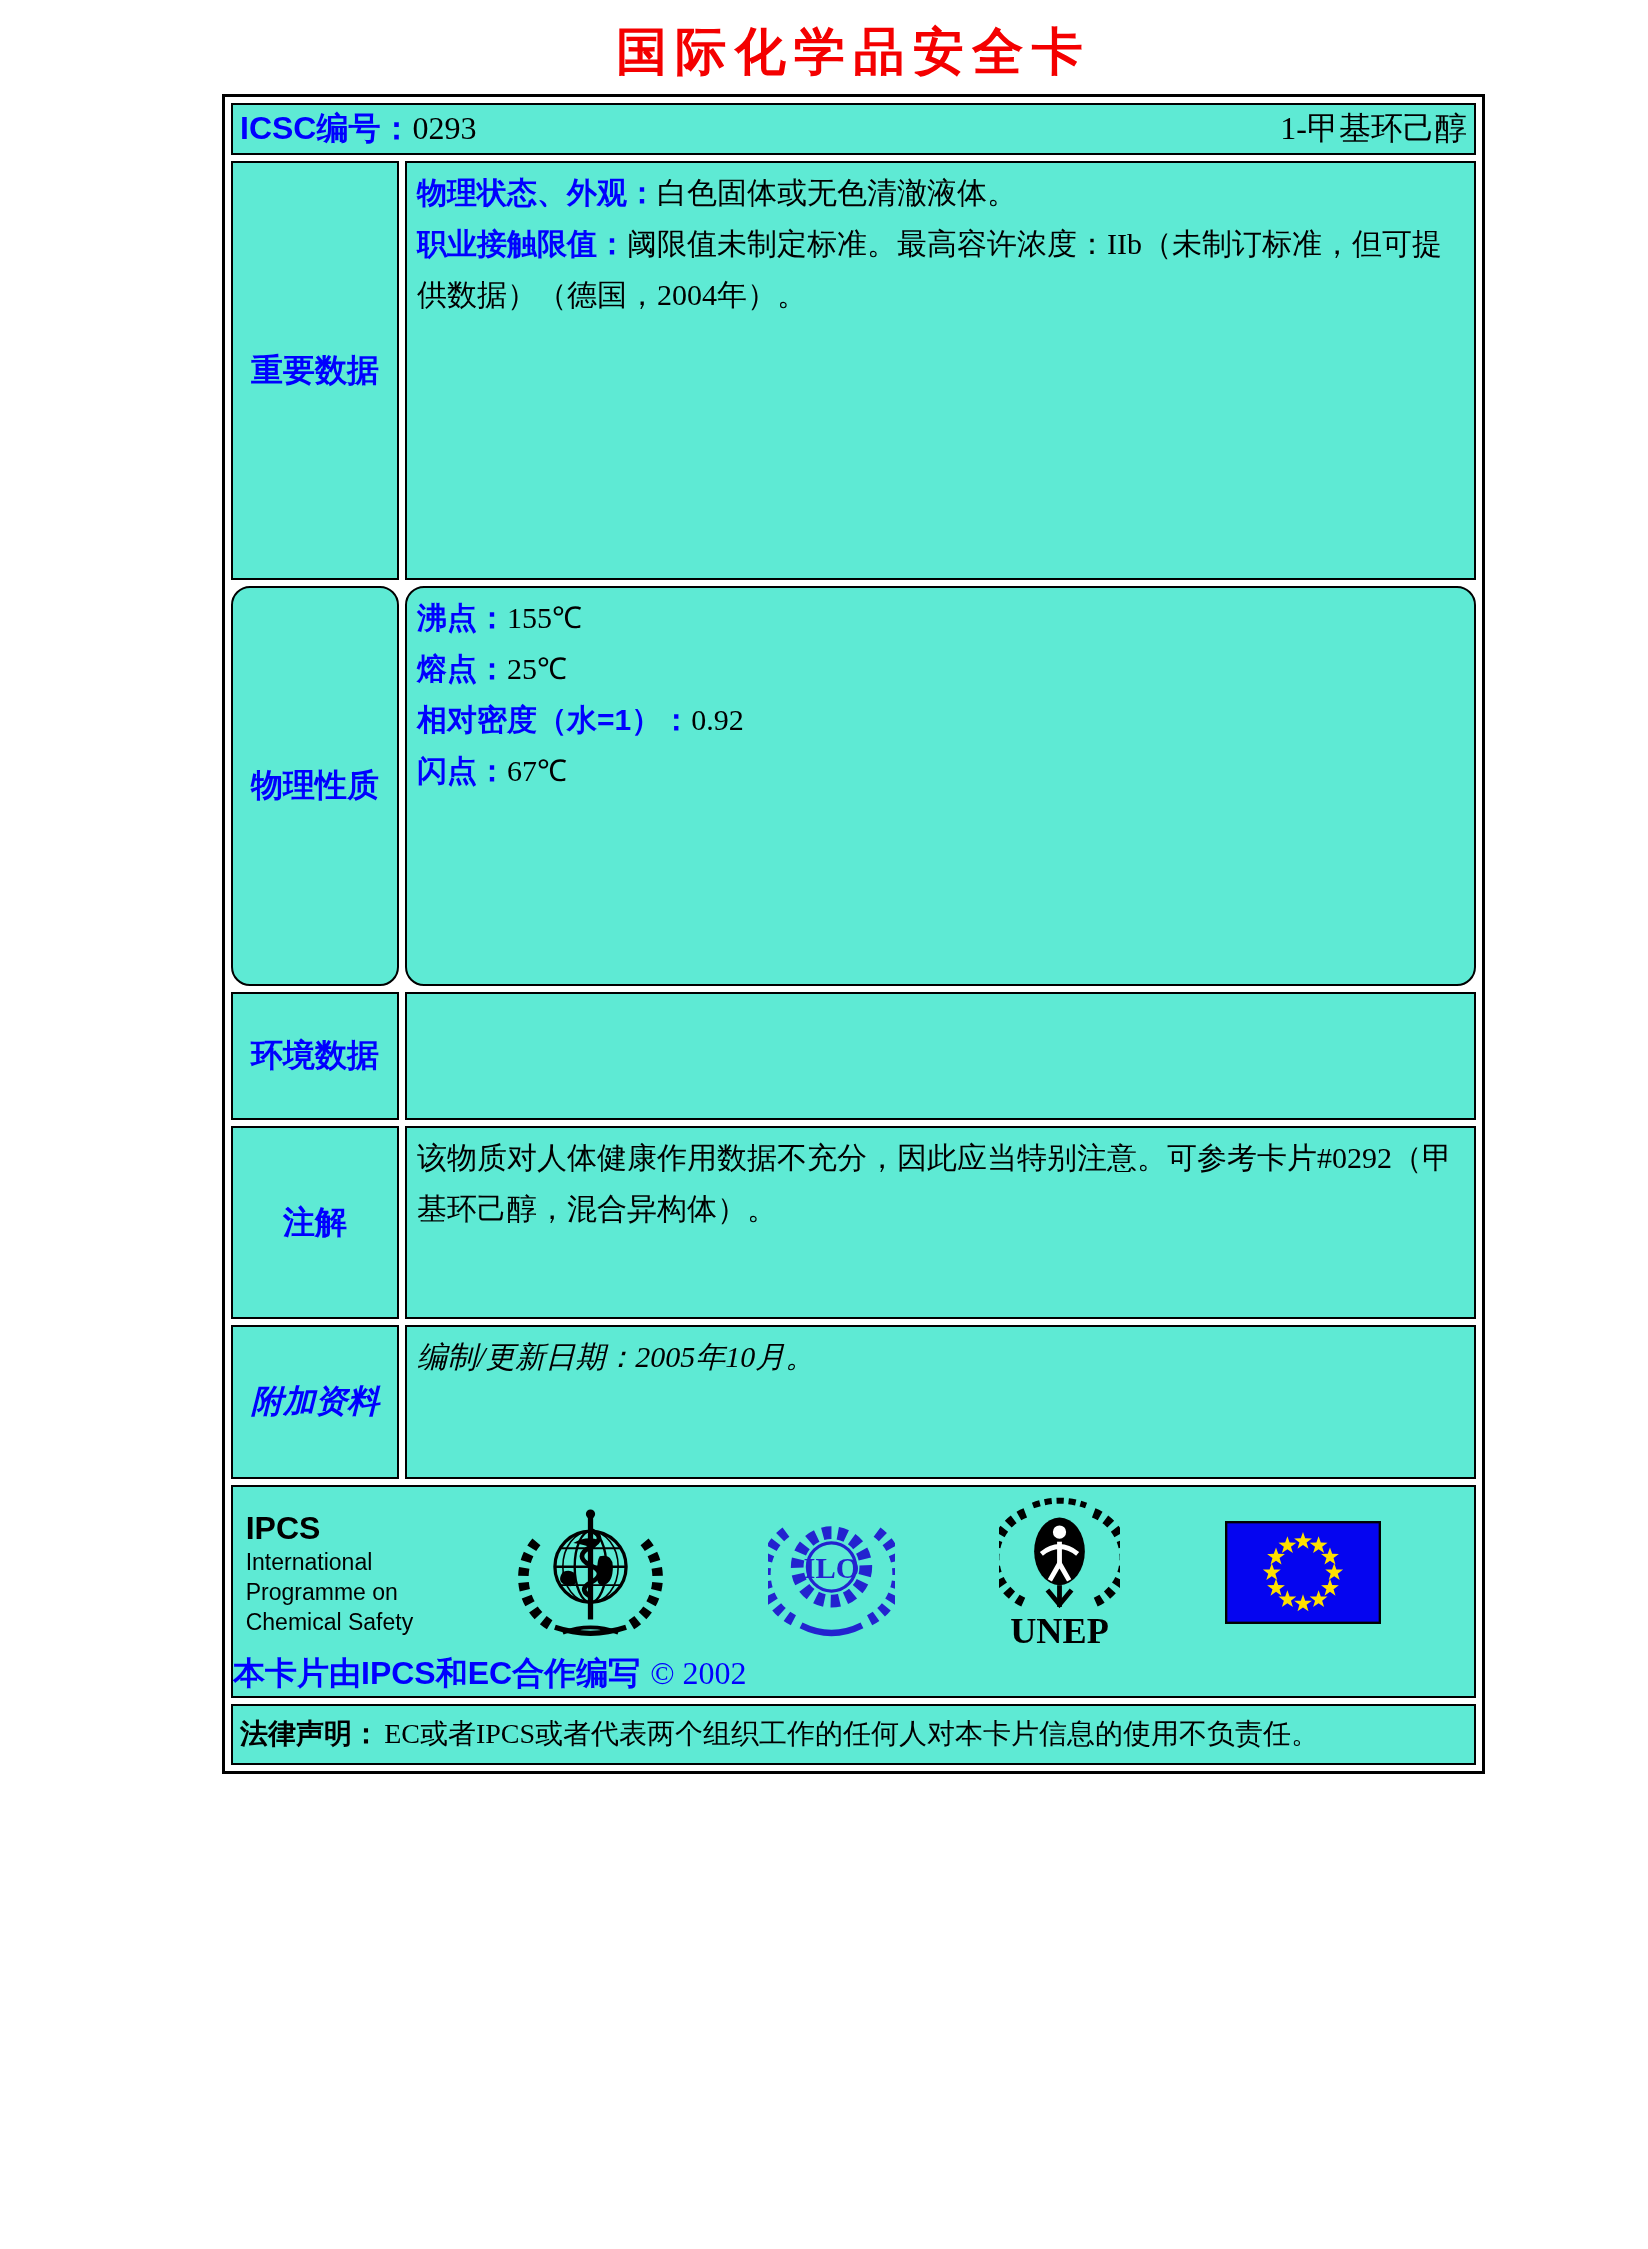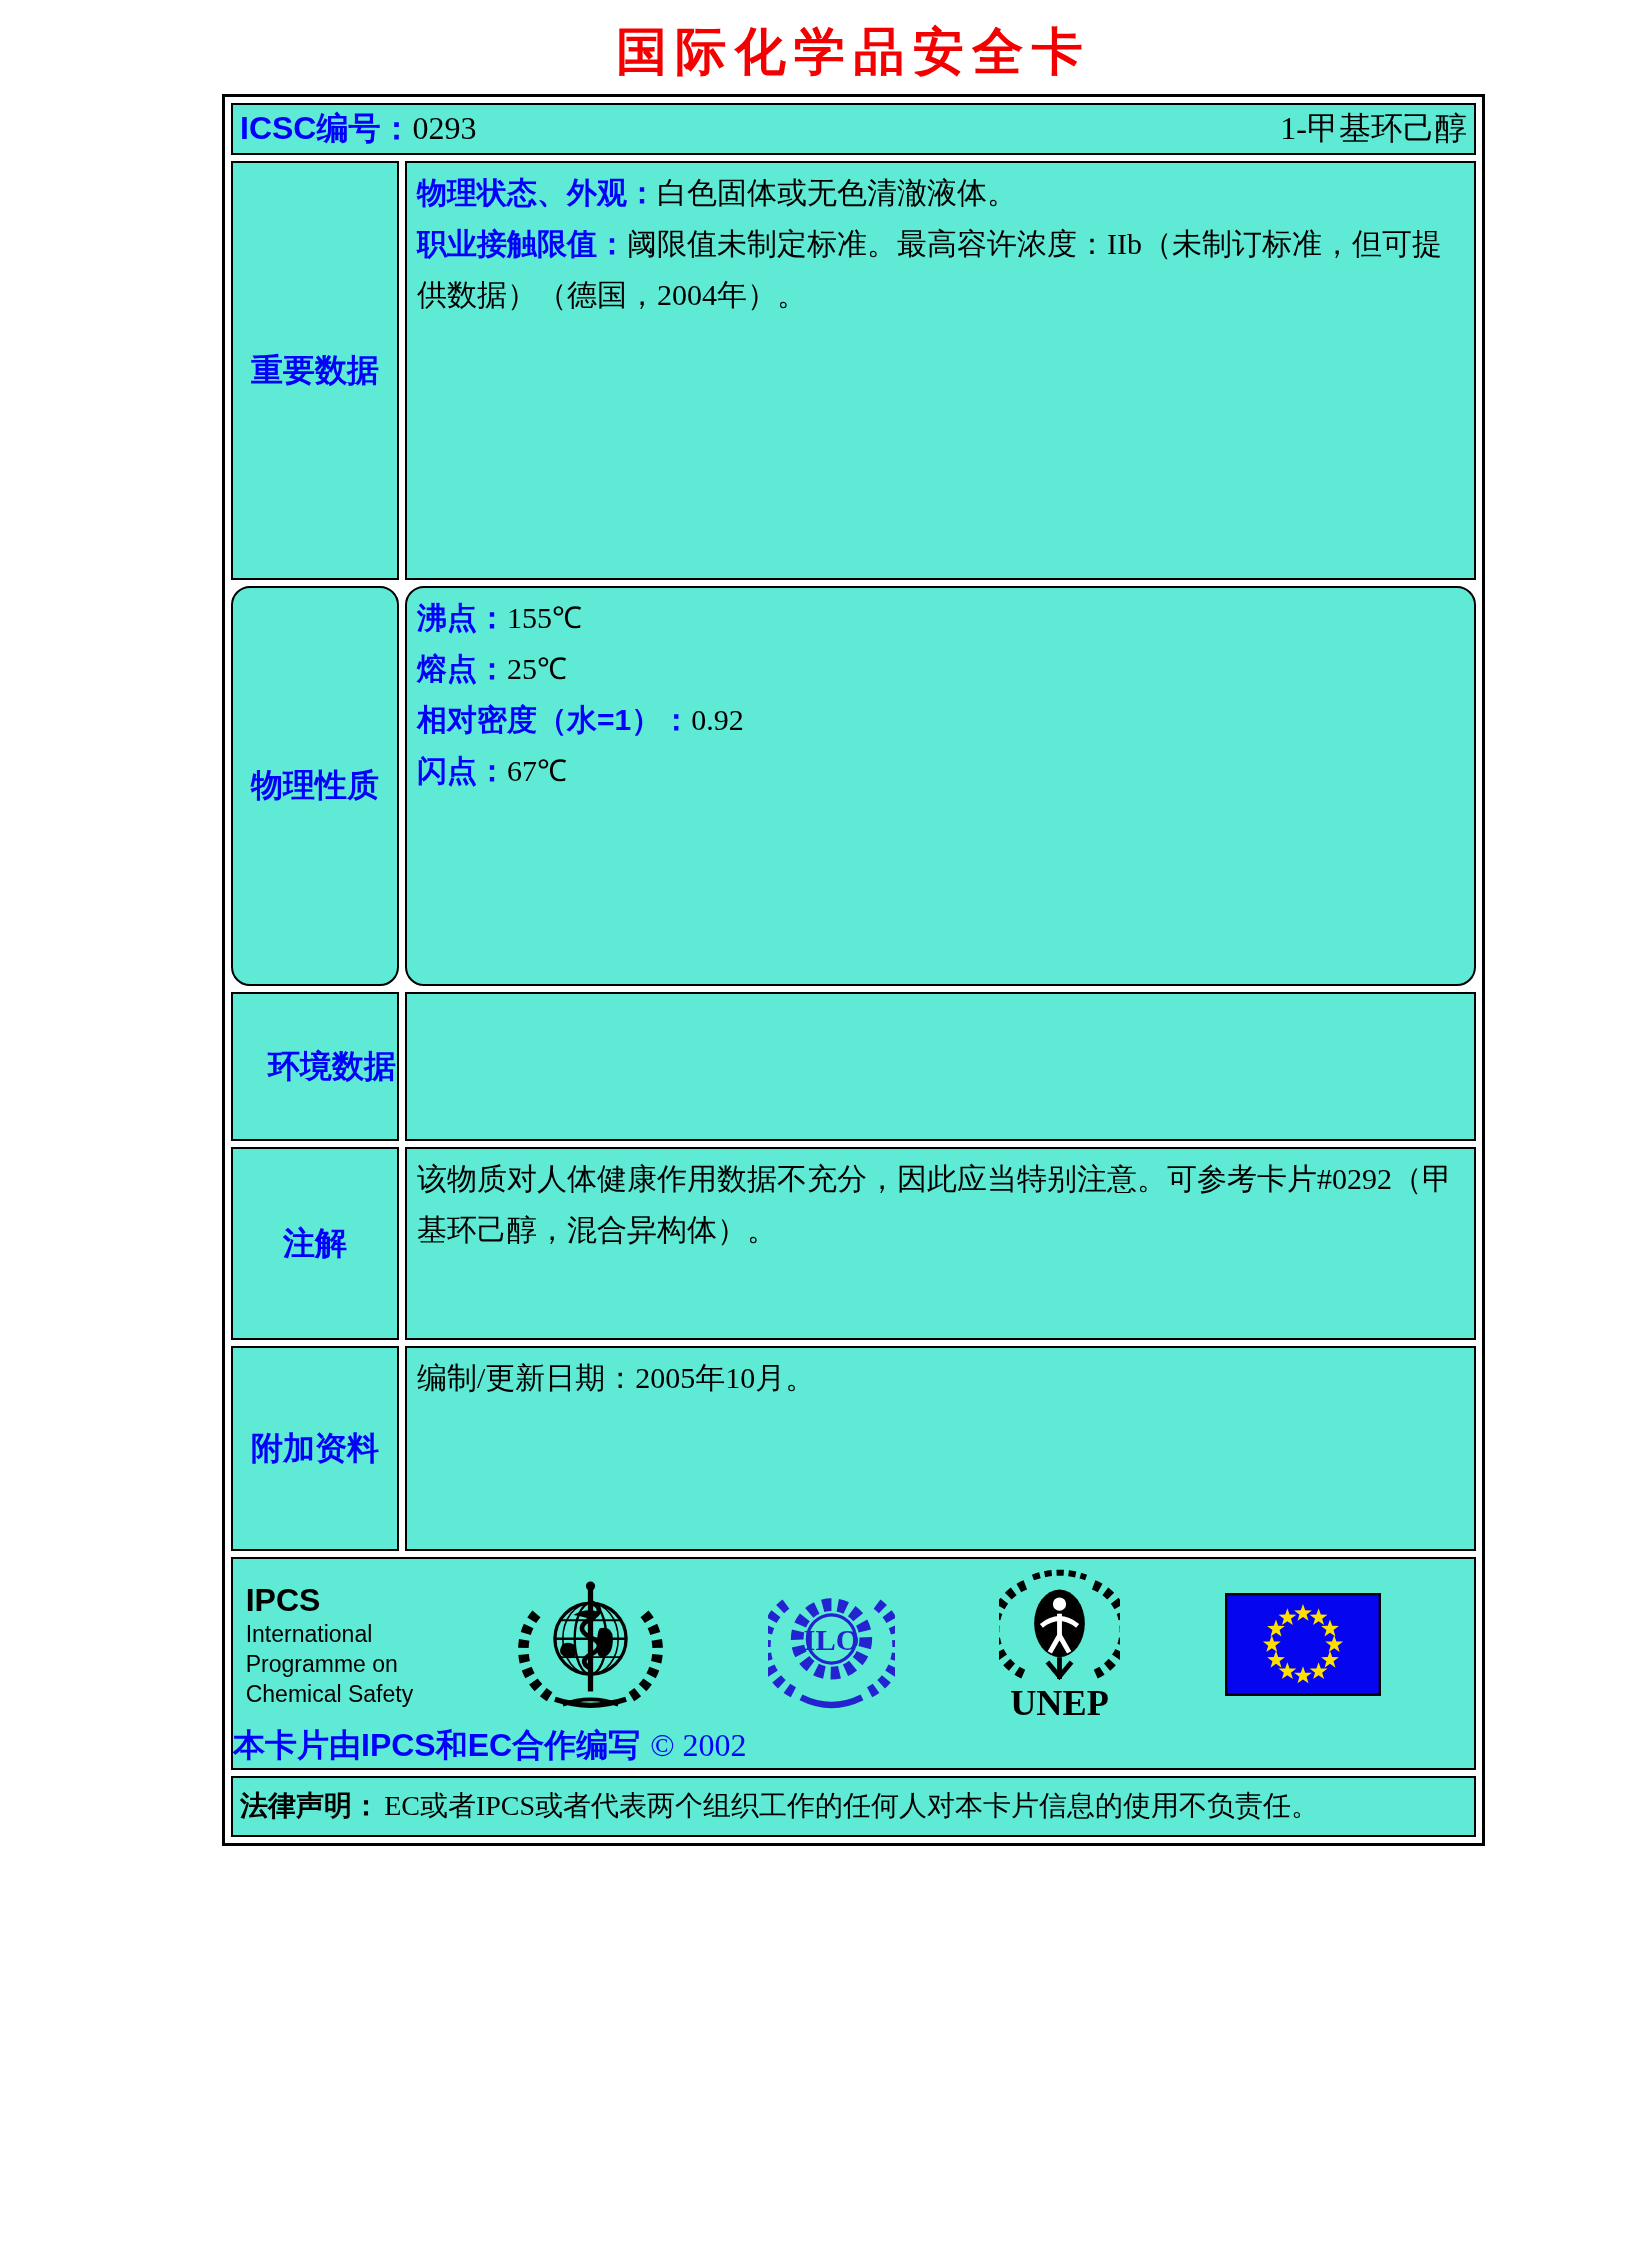--- a/index.html
+++ b/index.html
@@ -29,23 +29,23 @@
   .chem-name { font-size:32px; }
 
   
   td.label-cell {
     width:168px; text-align:center; vertical-align:middle;
     font-size:32px;
   }
   td.content-cell { vertical-align:top; padding:4.2px 10px; font-size:30px; line-height:51px; }
   tr.r1 td { height:419px; }
   tr.r2 td { height:400px;border-radius:19px; }
-  tr.r3 td { height:149px;text-align:right; }
+  tr.r3 td { height:128px; }
   tr.r4 td { height:193px; }
-  tr.r5 td { height:205px; }
+  tr.r5 td { height:154px;font-style:italic; }
   .content-cell p { margin:0; }
 
   
   tr.r-footer td.cell { height:197px; vertical-align:top; padding:0; }
   .f-row {
     display:flex; align-items:center; justify-content:space-between;
     padding:11.3px 93px 0 12.7px; height:149px;
   }
   .ipcs-block { font-family:"Liberation Sans", sans-serif; }
   .ipcs-title { font-size:32px; font-weight:bold; line-height:38px; }

